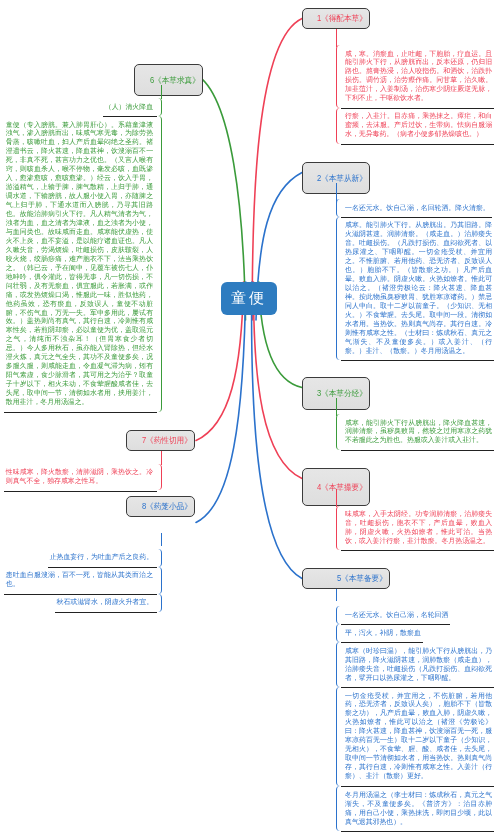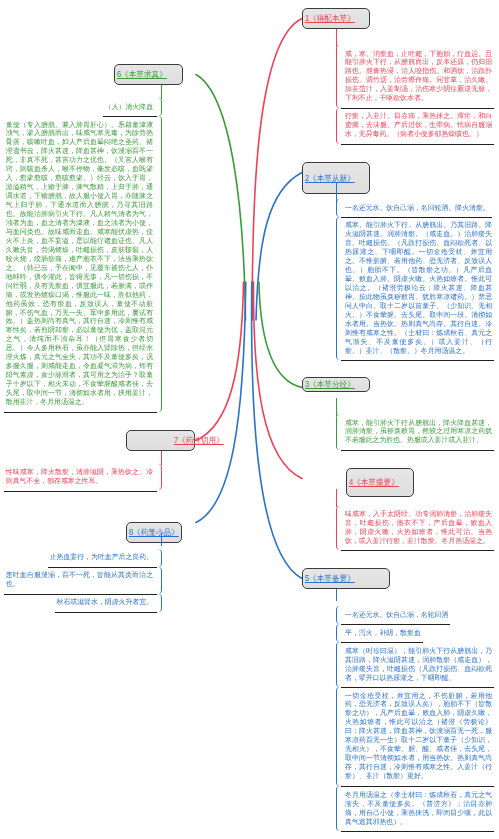--- a/index.html
+++ b/index.html
@@ -2,22 +2,22 @@
 <html><head>
 <meta charset="utf-8">
 <style>
   html,body{margin:0;padding:0;}
   body{width:499px;height:839px;background:#fff;position:relative;overflow:hidden;
        font-family:"Liberation Sans",sans-serif;-webkit-font-smoothing:antialiased;}
   #canvas{position:absolute;left:0;top:0;width:499px;height:839px;}
   svg.links{position:absolute;left:0;top:0;width:499px;height:839px;overflow:visible;}
   .topic{position:absolute;background:linear-gradient(#e6e6e6,#dedede);
         border:1.1px solid #3b3b3b;border-radius:5px;box-sizing:border-box;
-        display:flex;align-items:center;justify-content:flex-start;
-        font-size:8.2px;white-space:nowrap;text-decoration:underline;}
+        display:flex;align-items:center;justify-content:flex-end;
+        font-size:8.2px;white-space:nowrap;}
   .topic>span{display:inline-block;transform:scaleX(.93);transform-origin:center;white-space:nowrap;}
   .center-node{position:absolute;background:#2e7cc0;border-radius:6px;color:#fff;
         display:flex;align-items:center;justify-content:center;
         font-size:15px;letter-spacing:3px;}
   
   .leaf{position:absolute;box-sizing:border-box;font-size:6.9px;line-height:8.95px;
         text-align:justify;text-justify:inter-character;max-width:157.8px;}
   .leaf.r{border-left:1.1px solid currentColor;border-radius:4px 0 0 4px;
         padding:4.5px 2px 4.5px 7.6px;}
   .leaf.l{border-right:1.1px solid currentColor;border-radius:0 4px 4px 0;
@@ -39,43 +39,44 @@
       <path d="M 256 320 C 258 240 268 190 302 172.5" stroke="#2b72cc"></path>
       <path d="M 245.5 320 C 244 210 232 95 196 74.5" stroke="#3a9b3a"></path>
       <path d="M 258.9 282 C 260 330 268 380 302 387.5" stroke="#3a9b3a"></path>
       <path d="M 253.5 282 C 253 380 262 460 302 478.5" stroke="#ef4056"></path>
       <path d="M 251.8 282 C 250 420 258 555 302 578.5" stroke="#2b72cc"></path>
       <path d="M 243.5 282 C 242 370 230 425 196 440.5" stroke="#ef4056"></path>
       <path d="M 245.8 282 C 244 420 232 505 196 522.5" stroke="#2b72cc"></path>
     </g>
   </svg>
 
+  <div class="center-node" style="left:221px;top:282px;width:56px;height:33px;">童便</div>
 
   <div class="topic" style="left:302px;top:8px;width:68px;height:21px;color:#ef4056;">
     <span>1《得配本草》</span>
   </div>
   <div class="topic" style="left:302px;top:162px;width:68px;height:32px;color:#2b72cc;">
     <span>2《本草从新》</span>
   </div>
-  <div class="topic" style="left:302px;top:377px;width:68px;height:15px;color:#3a9b3a;">
+  <div class="topic" style="left:302px;top:377px;width:68px;height:33px;color:#3a9b3a;">
     <span>3《本草分经》</span>
   </div>
-  <div class="topic" style="left:302px;top:468px;width:68px;height:29px;color:#ef4056;margin-left:44px;">
+  <div class="topic" style="left:302px;top:468px;width:68px;height:38px;color:#ef4056;">
     <span>4《本草撮要》</span>
   </div>
   <div class="topic" style="left:302px;top:568px;width:88px;height:21px;color:#2b72cc;">
     <span>5《本草备要》</span>
   </div>
-  <div class="topic" style="left:114px;top:64px;width:69px;height:21px;color:#3a9b3a;">
+  <div class="topic" style="left:134px;top:64px;width:69px;height:32px;color:#3a9b3a;">
     <span>6《本草求真》</span>
   </div>
   <div class="topic" style="left:126px;top:430px;width:69px;height:21px;color:#ef4056;padding-left:45px;">
     <span>7《药性切用》</span>
   </div>
-  <div class="topic" style="left:126px;top:522px;width:56px;height:21px;color:#2b72cc;">
+  <div class="topic" style="left:126px;top:496px;width:69px;height:21px;color:#2b72cc;">
     <span>8《药笼小品》</span>
   </div>
 
   <div class="spine" style="left:336.4px;top:29px;height:18px;border-left:1.1px solid #ef4056;"></div>
   <div class="leaf r" style="left:336.4px;top:45.0px;color:#ef4056;">
     <span class="txt">咸，寒。消瘀血，止吐衄，下胞胎，疗血运。且能引肺火下行，从膀胱而出，反本还原，仍归旧路也。熬膏热浸，治人咬指伤。和酒饮，治跌扑损伤。调竹沥，治劳瘵作痛。同甘草，治久嗽。加韭菹汁，入姜制汤，治伤寒少阴症厥逆无脉，下利不止，干呕欲饮水者。</span>
   </div>
   <div class="leaf r" style="left:336.4px;top:107.7px;color:#ef4056;">
     <span class="txt">行瘀，入韭汁。目赤痛，乘热抹之。瘴疟，和白蜜频，去沫服。产后过饮，生带病。怯病自服溺水，无异毒药。（病者小便多郁热燥咳也。）</span>
   </div>

